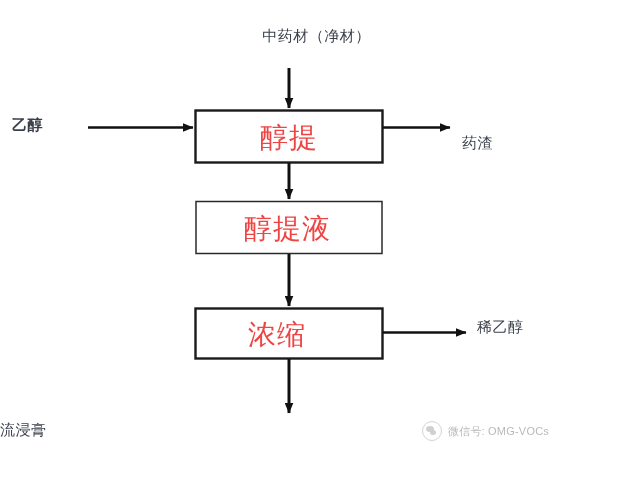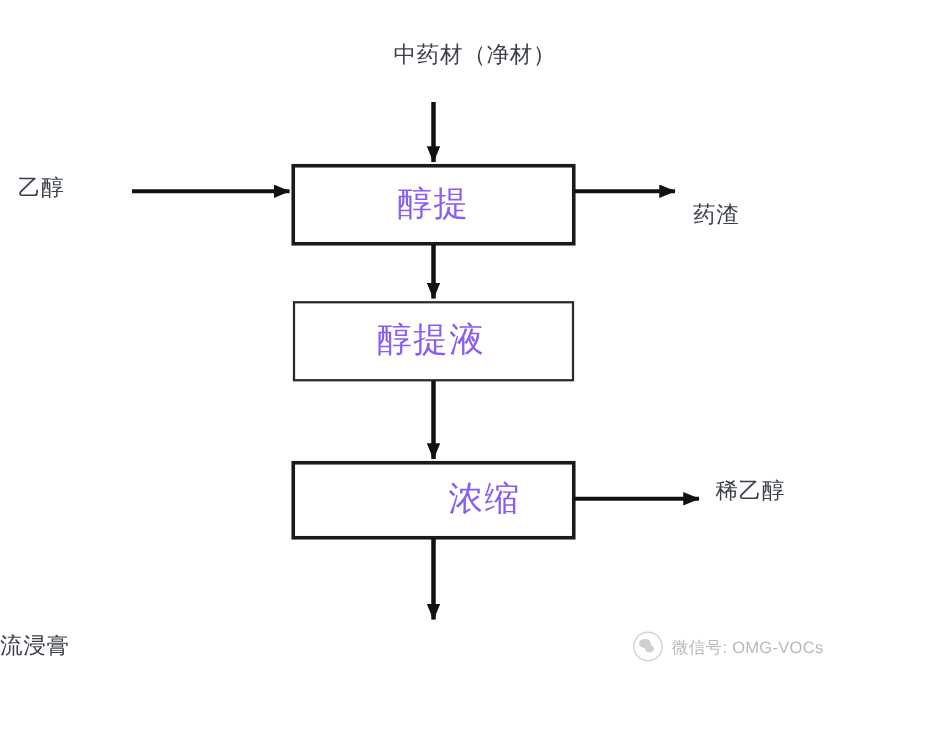--- a/index.html
+++ b/index.html
@@ -38,39 +38,39 @@
     position: absolute;
     color: #3a3f4a;
     font-size: 15px;
     line-height: 1;
     white-space: nowrap;
     letter-spacing: 0.5px;
     font-family: "DejaVu Sans", "Liberation Sans", sans-serif;
   }
   .box-lbl {
     position: absolute;
-    color: #8b5cf6;
-    font-size: 23px;
+    color: #ef4444;
+    font-size: 28px;
     line-height: 1;
     white-space: nowrap;
     letter-spacing: 1px;
     text-align: center;
     font-family: Liberation Sans, sans-serif;
   }
 
   
   #label-input-top   { left: 0px;   top: 29px;  width: 633px; text-align: center; }
-  #label-input-left  { left: 12px;  top: 118px; }
+  #label-input-left  { left: 12px;  top: 118px; font-weight: bold; }
   #label-out-residue { left: 462px; top: 136px; }
   #label-out-dilute  { left: 477px; top: 320px; }
   #label-out-extract { left: 0px;   top: 423px; width: 380px; text-align: left; }
 
   .box-lbl.b1 { left: 195px; top: 124px; width: 188px; }
   .box-lbl.b2 { left: 178px; top: 215px; width: 219px; }
-  .box-lbl.b3 { left: 195px; top: 321px; width: 164px; padding-left: 46px; }
+  .box-lbl.b3 { left: 195px; top: 321px; width: 164px; }
 
   
   #watermark {
     position: absolute;
     left: 422px;
     top: 421px;
     display: flex;
     align-items: center;
     gap: 6px;
     opacity: 0.62;

